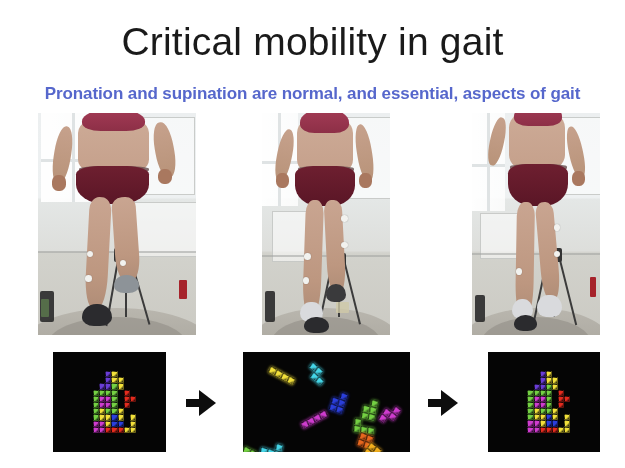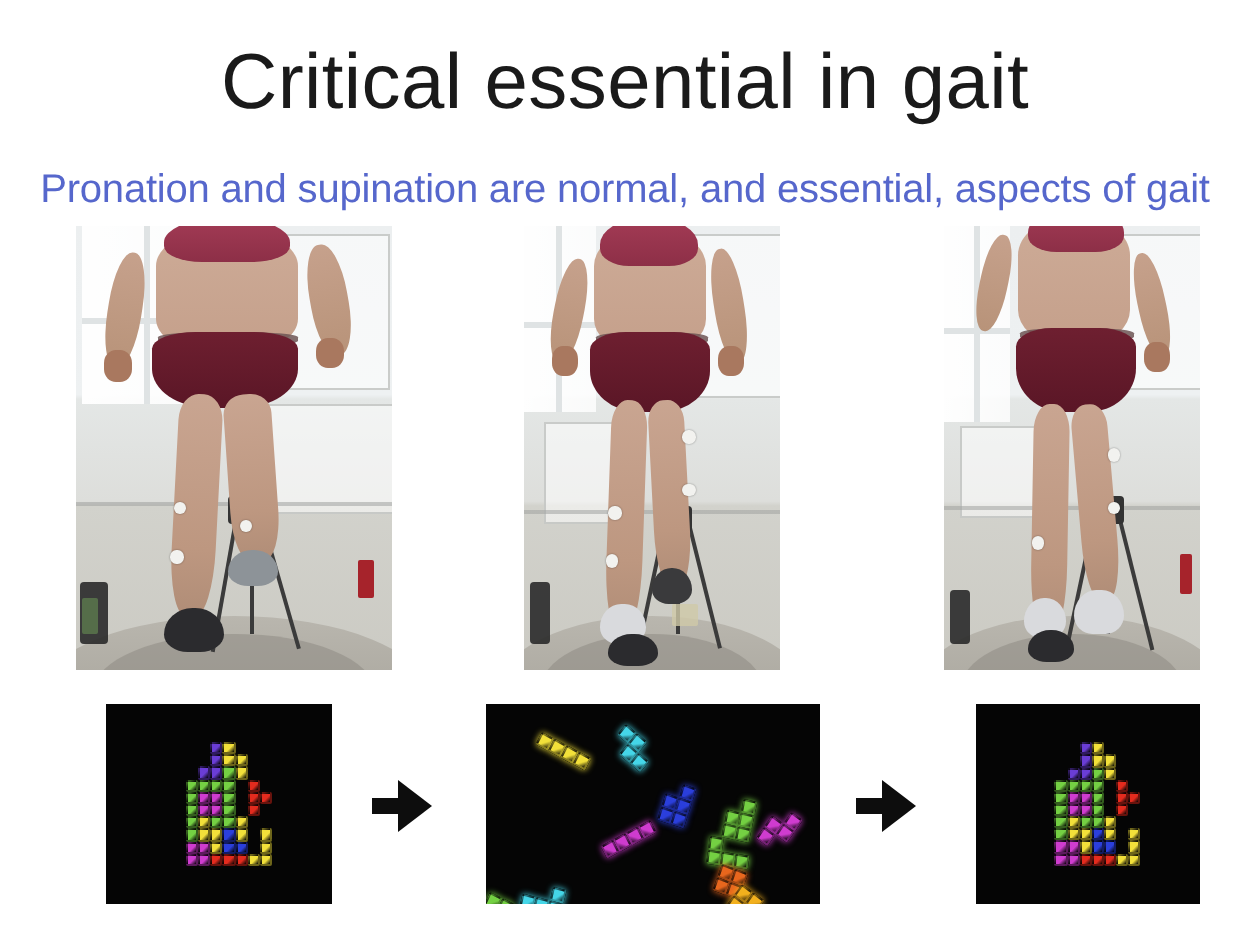--- a/index.html
+++ b/index.html
@@ -30,22 +30,22 @@
     line-height: 1.05;
     white-space: nowrap;
   }
   .slide-subtitle {
     position: absolute;
     left: 0;
     top: 84px;
     width: 625px;
     text-align: center;
     font-family: "Liberation Sans", sans-serif;
-    font-size: 20px;
-    font-weight: 400;
+    font-size: 17px;
+    font-weight: 700;
     color: #5667cc;
     letter-spacing: -0.1px;
     white-space: nowrap;
   }
 
   
   .photo {
     position: absolute;
     overflow: hidden;
     background: #cfcfc9;
@@ -242,21 +242,21 @@
     width: 0;
     height: 0;
     border-top: 13px solid transparent;
     border-bottom: 13px solid transparent;
     border-left: 17px solid #0d0d0d;
   }
 </style>
 </head>
 <body style="background: rgb(255, 255, 255);">
 
-<div class="slide-title">Critical essential in gait</div>
+<div class="slide-title">Critical mobility in gait</div>
 
 <div class="slide-subtitle">Pronation and supination are normal, and essential, aspects of gait</div>
 
 <div class="photo" id="photo1" style="left:38px; top:113px; width:158px; height:222px;">
   <div class="scene">
     <div class="bg-wall"></div>
     <div class="window"></div>
     <div class="wall-panel" style="left:52%; top:2%; width:46%; height:34%;"></div>
     <div class="wall-panel" style="left:57%; top:40%; width:43%; height:24%;"></div>
     <div class="wall-rail" style="top:62%;"></div>

